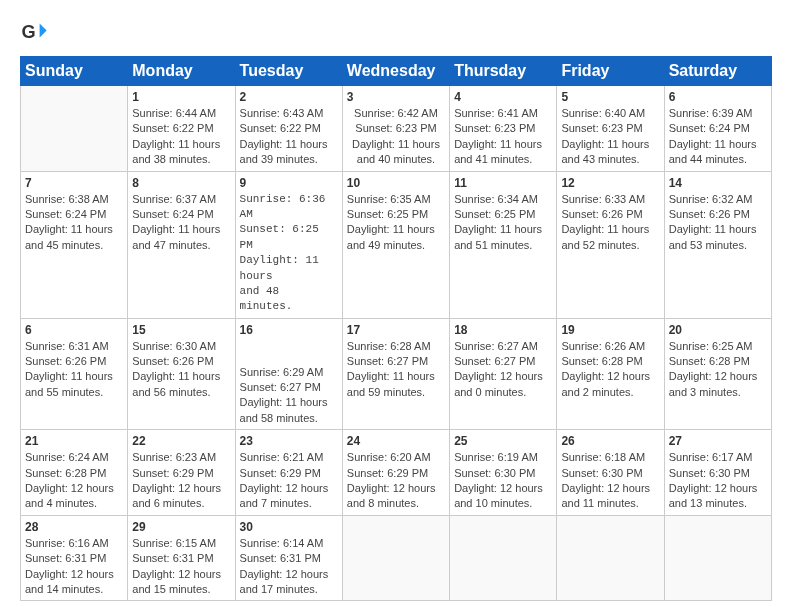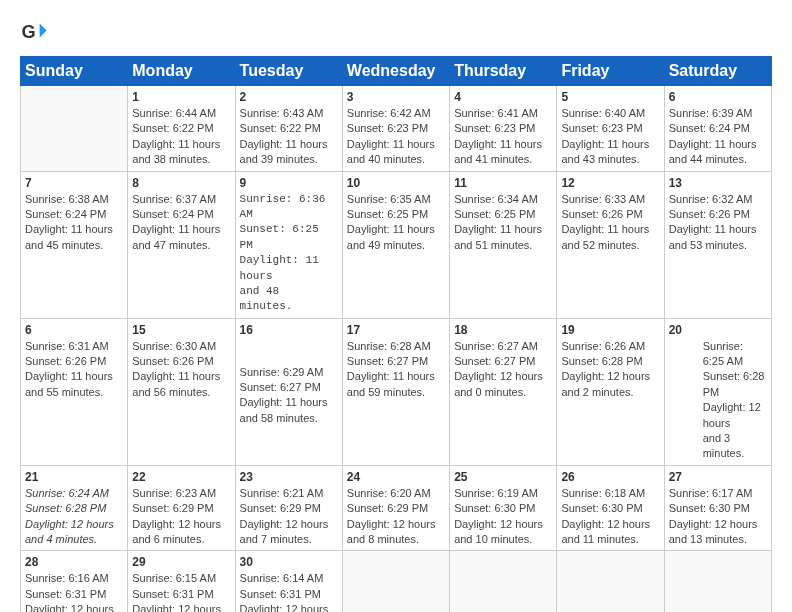--- a/index.html
+++ b/index.html
@@ -145,21 +145,21 @@
           </td>
           <td>
             <span class="day-number">2</span>
             <div class="day-info" style="white-space: pre-line;">Sunrise: 6:43 AM
 Sunset: 6:22 PM
 Daylight: 11 hours
 and 39 minutes.</div>
           </td>
           <td>
             <span class="day-number">3</span>
-            <div class="day-info" style="white-space: pre-line;">Sunrise: 6:42 AM
+            <div class="day-info" style="white-space: pre-line; text-align: center;">Sunrise: 6:42 AM
 Sunset: 6:23 PM
 Daylight: 11 hours
 and 40 minutes.</div>
           </td>
           <td>
             <span class="day-number">4</span>
             <div class="day-info" style="white-space: pre-line;">Sunrise: 6:41 AM
 Sunset: 6:23 PM
 Daylight: 11 hours
 and 41 minutes.</div>
@@ -216,21 +216,21 @@
 and 51 minutes.</div>
           </td>
           <td>
             <span class="day-number">12</span>
             <div class="day-info" style="white-space: pre-line;">Sunrise: 6:33 AM
 Sunset: 6:26 PM
 Daylight: 11 hours
 and 52 minutes.</div>
           </td>
           <td>
-            <span class="day-number">13</span>
+            <span class="day-number">14</span>
             <div class="day-info" style="white-space: pre-line;">Sunrise: 6:32 AM
 Sunset: 6:26 PM
 Daylight: 11 hours
 and 53 minutes.</div>
           </td>
         </tr>
         <tr>
           <td>
             <span class="day-number">6</span>
             <div class="day-info" style="white-space: pre-line;">Sunrise: 6:31 AM
@@ -268,30 +268,30 @@
           </td>
           <td>
             <span class="day-number">19</span>
             <div class="day-info" style="white-space: pre-line;">Sunrise: 6:26 AM
 Sunset: 6:28 PM
 Daylight: 12 hours
 and 2 minutes.</div>
           </td>
           <td>
             <span class="day-number">20</span>
-            <div class="day-info" style="white-space: pre-line; margin-left: 34px;">Sunrise: 6:25 AM
+            <div class="day-info" style="white-space: pre-line;">Sunrise: 6:25 AM
 Sunset: 6:28 PM
 Daylight: 12 hours
 and 3 minutes.</div>
           </td>
         </tr>
         <tr>
           <td>
             <span class="day-number">21</span>
-            <div class="day-info" style="white-space: pre-line; font-style: italic;">Sunrise: 6:24 AM
+            <div class="day-info" style="white-space: pre-line;">Sunrise: 6:24 AM
 Sunset: 6:28 PM
 Daylight: 12 hours
 and 4 minutes.</div>
           </td>
           <td>
             <span class="day-number">22</span>
             <div class="day-info" style="white-space: pre-line;">Sunrise: 6:23 AM
 Sunset: 6:29 PM
 Daylight: 12 hours
 and 6 minutes.</div>

